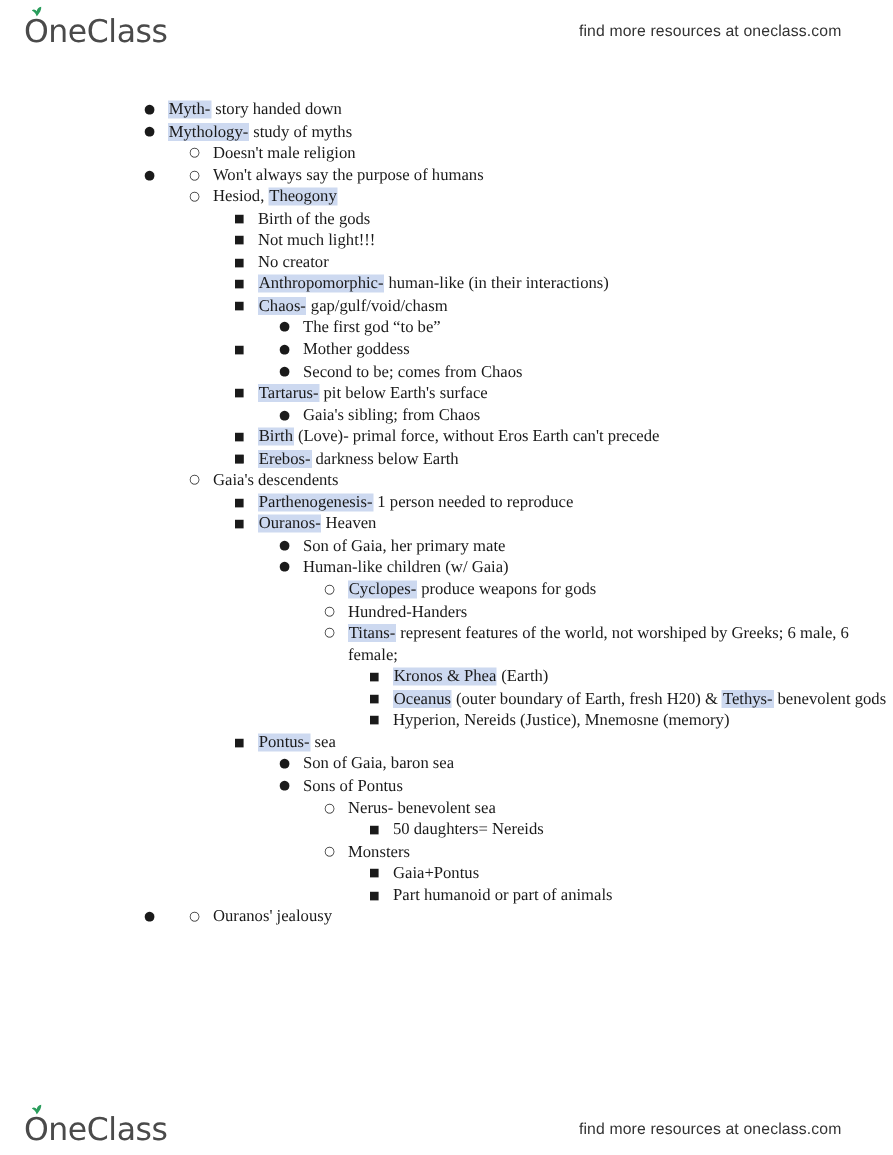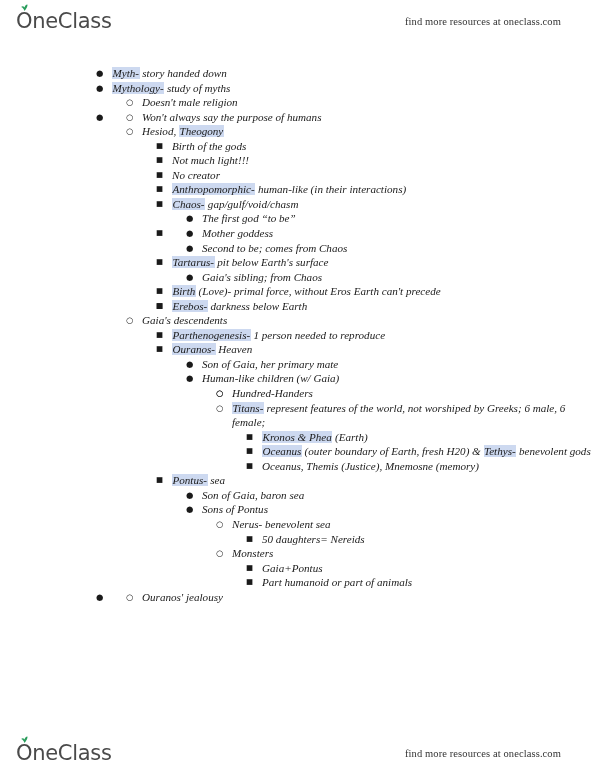--- a/index.html
+++ b/index.html
@@ -47,21 +47,21 @@
   }
   .logo .leaf {
     position: absolute;
     top: -5px;
     left: 4px;
     width: 9px;
     height: 7px;
   }
   .band-tagline {
     margin-left: auto;
-    font-family: Liberation Serif, serif;
+    font-family: Liberation Sans, sans-serif;
     font-size: 10.5px;
     color: #333333;
     letter-spacing: 0.1px;
     white-space: nowrap;
     padding-right: 14px;
   }
 
   
   .doc {
     position: absolute;
@@ -93,21 +93,21 @@
   .bullet.square { font-size: 7.5px; }
 
   
   .lvl1 { margin-left: 96px; }
   .lvl2 { margin-left: 126px; }
   .lvl3 { margin-left: 156px; }
   .lvl4 { margin-left: 186px; }
   .lvl5 { margin-left: 216px; }
   .lvl6 { margin-left: 246px; }
 
-  .txt { display: inline; font-style: italic; }
+  .txt { display: inline; }
   .hl {
     background: #cdd9f0;
     padding: 0 0.5px;
   }
 </style>
 </head>
 <body>
 
 <div class="brand-band header">
   <div class="logo">
@@ -139,26 +139,26 @@
     <div class="li lvl3"><span class="bullet square">■</span><span class="txt"><span class="hl">Tartarus-</span><span> pit below Earth's surface</span></span></div>
     <div class="li lvl4"><span class="bullet disc">●</span><span class="txt"><span>Gaia's sibling; from Chaos</span></span></div>
     <div class="li lvl3"><span class="bullet square">■</span><span class="txt"><span class="hl">Birth</span><span> (Love)- primal force, without Eros Earth can't precede</span></span></div>
     <div class="li lvl3"><span class="bullet square">■</span></div>
     <div class="li lvl3"><span class="bullet square">■</span><span class="txt"><span class="hl">Erebos-</span><span> darkness below Earth</span></span></div>
     <div class="li lvl2"><span class="bullet circle">○</span><span class="txt"><span>Gaia's descendents</span></span></div>
     <div class="li lvl3"><span class="bullet square">■</span><span class="txt"><span class="hl">Parthenogenesis-</span><span> 1 person needed to reproduce</span></span></div>
     <div class="li lvl3"><span class="bullet square">■</span><span class="txt"><span class="hl">Ouranos-</span><span> Heaven</span></span></div>
     <div class="li lvl4"><span class="bullet disc">●</span><span class="txt"><span>Son of Gaia, her primary mate</span></span></div>
     <div class="li lvl4"><span class="bullet disc">●</span><span class="txt"><span>Human-like children (w/ Gaia)</span></span></div>
-    <div class="li lvl5"><span class="bullet circle">○</span></div>
+    <div class="li lvl5"><span class="bullet circle">○</span><span class="txt"><span class="hl">Cyclopes-</span><span> produce weapons for gods</span></span></div>
     <div class="li lvl5"><span class="bullet circle">○</span><span class="txt"><span>Hundred-Handers</span></span></div>
     <div class="li lvl5"><span class="bullet circle">○</span><span class="txt"><span class="hl">Titans-</span><span> represent features of the world, not worshiped by Greeks; 6 male, 6 female;</span></span></div>
     <div class="li lvl6"><span class="bullet square">■</span><span class="txt"><span class="hl">Kronos &amp; Phea</span><span> (Earth)</span></span></div>
     <div class="li lvl6"><span class="bullet square">■</span><span class="txt"><span class="hl">Oceanus</span><span> (outer boundary of Earth, fresh H20) &amp; </span><span class="hl">Tethys-</span><span> benevolent gods</span></span></div>
-    <div class="li lvl6"><span class="bullet square">■</span><span class="txt"><span>Oceanus, Themis (Justice), Mnemosne (memory)</span></span></div>
+    <div class="li lvl6"><span class="bullet square">■</span><span class="txt"><span>Hyperion, Nereids (Justice), Mnemosne (memory)</span></span></div>
     <div class="li lvl3"><span class="bullet square">■</span><span class="txt"><span class="hl">Pontus-</span><span> sea</span></span></div>
     <div class="li lvl4"><span class="bullet disc">●</span><span class="txt"><span>Son of Gaia, baron sea</span></span></div>
     <div class="li lvl4"><span class="bullet disc">●</span><span class="txt"><span>Sons of Pontus</span></span></div>
     <div class="li lvl5"><span class="bullet circle">○</span><span class="txt"><span>Nerus- benevolent sea</span></span></div>
     <div class="li lvl6"><span class="bullet square">■</span><span class="txt"><span>50 daughters= Nereids</span></span></div>
     <div class="li lvl5"><span class="bullet circle">○</span><span class="txt"><span>Monsters</span></span></div>
     <div class="li lvl6"><span class="bullet square">■</span><span class="txt"><span>Gaia+Pontus</span></span></div>
     <div class="li lvl6"><span class="bullet square">■</span><span class="txt"><span>Part humanoid or part of animals</span></span></div>
     <div class="li lvl1"><span class="bullet disc">●</span></div>
     <div class="li lvl2"><span class="bullet circle">○</span><span class="txt"><span>Ouranos' jealousy</span></span></div>

